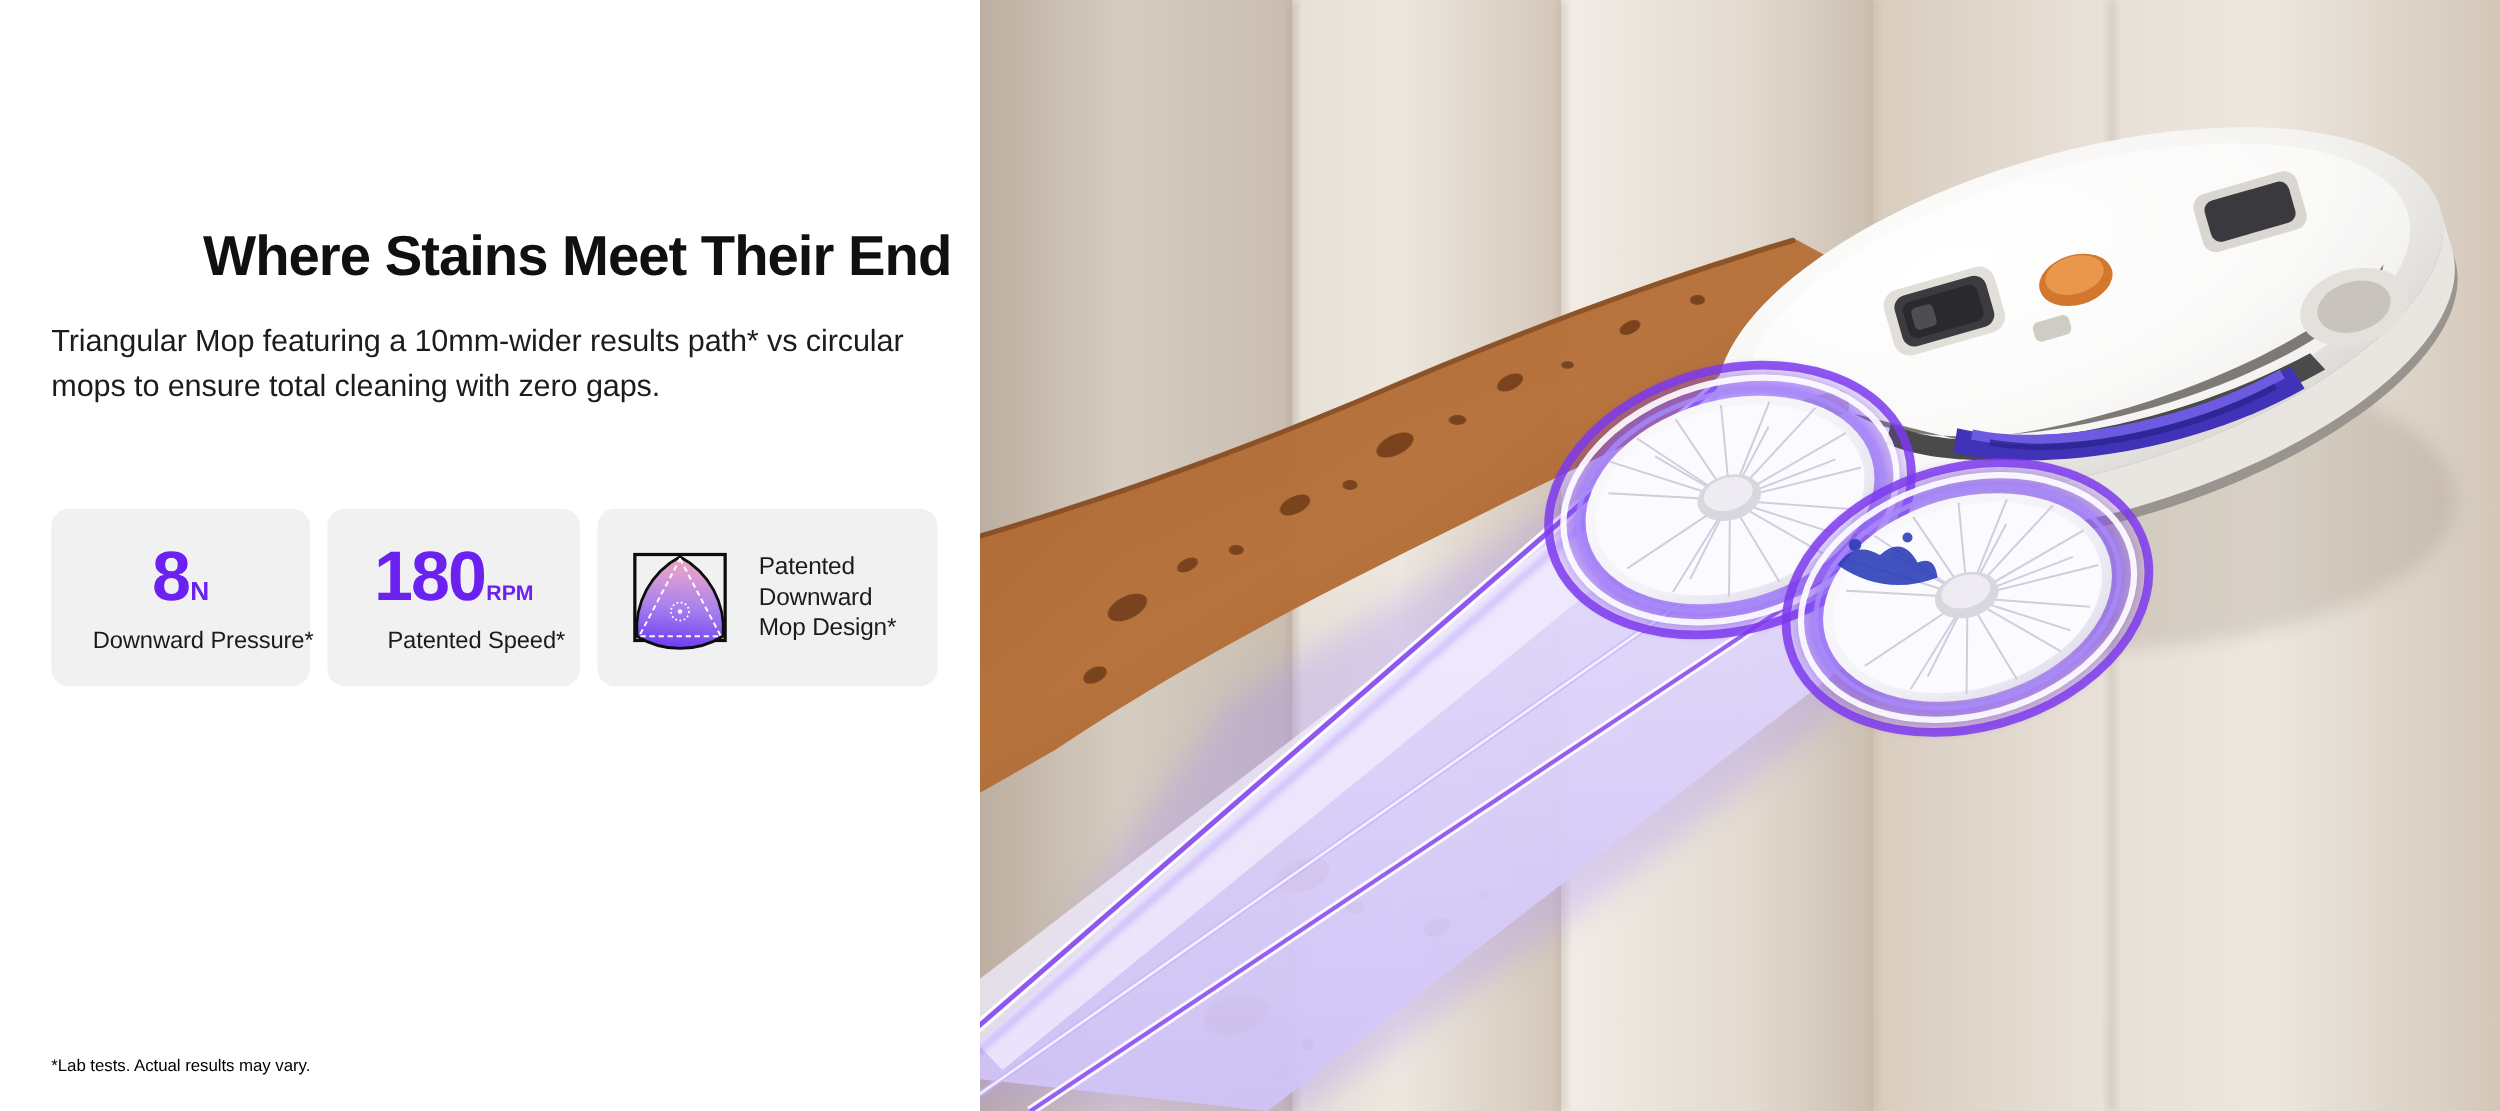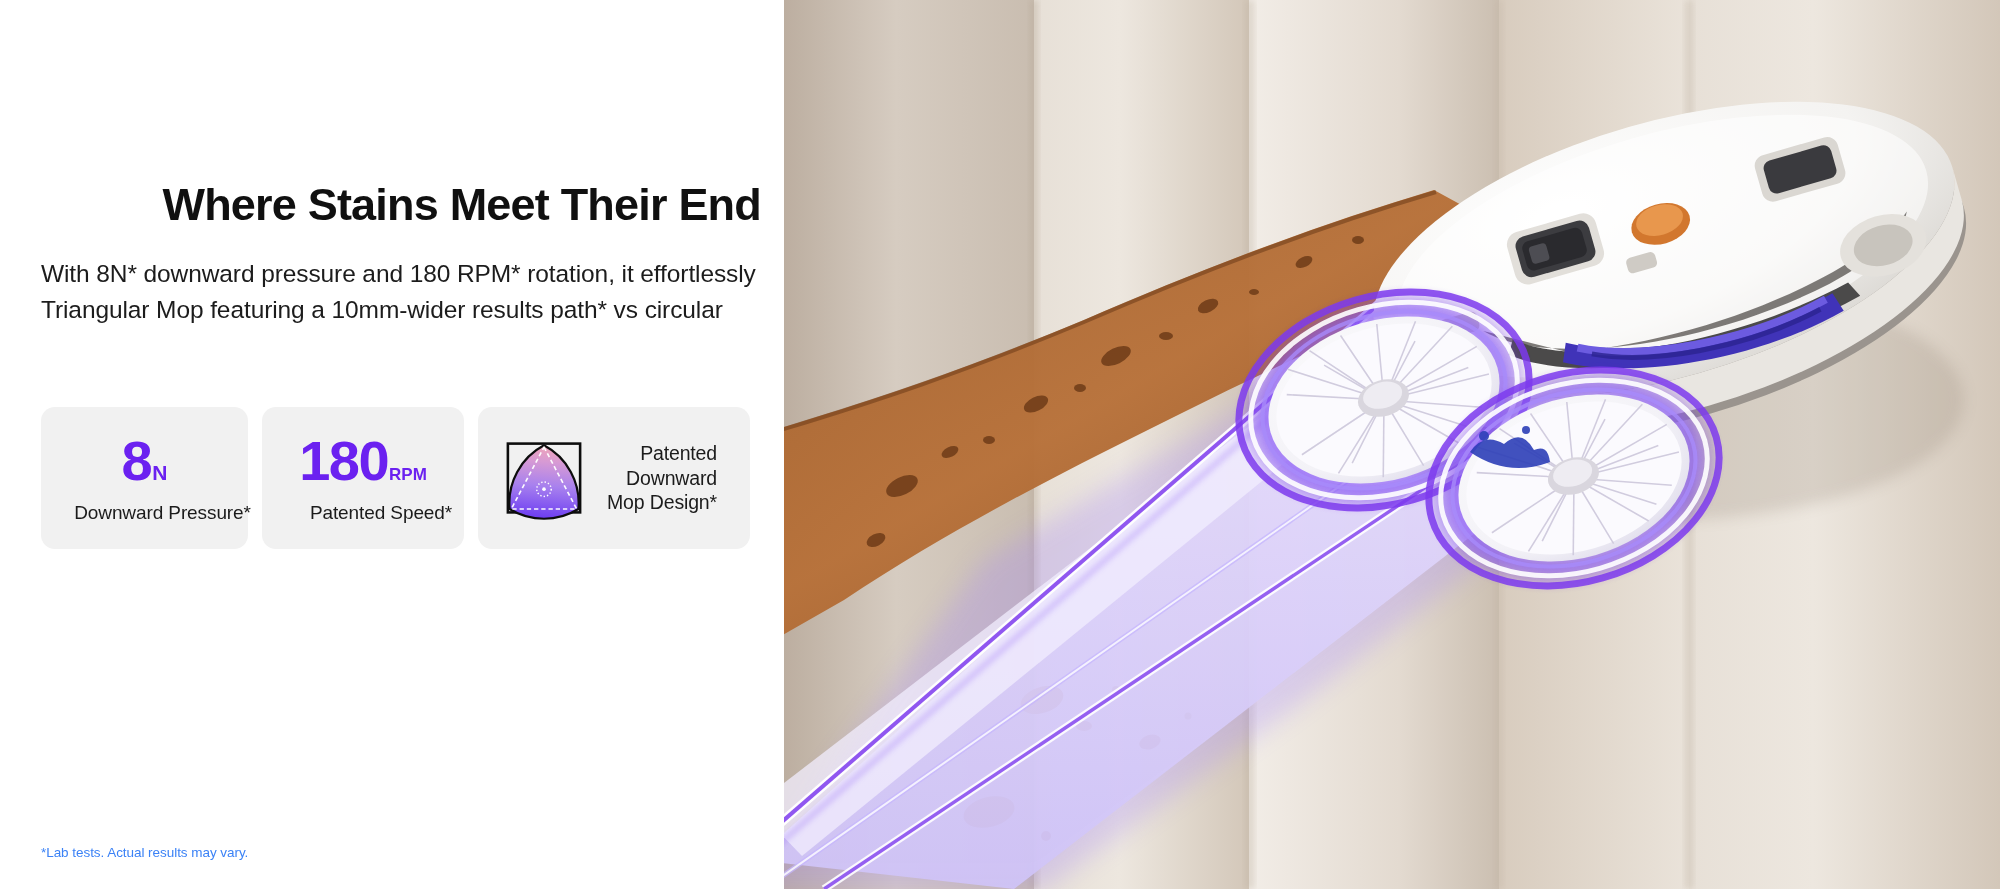--- a/index.html
+++ b/index.html
@@ -56,21 +56,20 @@
     justify-content:center;
   }
   .card-a { width:207px; height:142px; }
   .card-b { width:202px; height:142px; }
   .card-c {
     width:272px; height:142px;
     flex-direction:row;
     gap:20px;
     justify-content:flex-start;
     padding-left:23px;
-    text-align:right;
   }
   .metric {
     display:flex;
     align-items:baseline;
     justify-content:center;
     color:#6B21F0;
     line-height:1;
   }
   .metric .big {
     font-size:56px;
@@ -100,21 +99,21 @@
     color:#1b1b1b;
     font-weight:400;
     letter-spacing:-0.15px;
   }
   .card-c-text span { display:block; white-space:nowrap; }
 
   .footnote {
     position:absolute;
     left:41px; top:845px;
     font-size:13.5px;
-    color:#3b82f6;
+    color:#000000;
     letter-spacing:-0.05px;
   }
 
   
   .photo {
     position:relative;
     flex:1 1 auto;
     height:889px;
     overflow:hidden;
     background:#cfc4b8;
@@ -125,22 +124,22 @@
 <body>
 
 <div class="page">
 
   <section class="left-panel">
 
     <div class="copy-block">
       <h1 class="headline">Where Stains Meet Their End</h1>
 
       <p class="subcopy">
-        <span class="ln">With 8N* downward pressure and 180 RPM* rotation, it effortlessly</span>
         <span class="ln">Triangular Mop featuring a 10mm-wider results path* vs circular</span>
+        <span class="ln">mops to ensure total cleaning with zero gaps.</span>
       </p>
     </div>
 
     <div class="cards">
 
       <div class="card card-a">
         <div class="metric">
           <span class="big">8</span>
           <span class="unit">N</span>
         </div>

